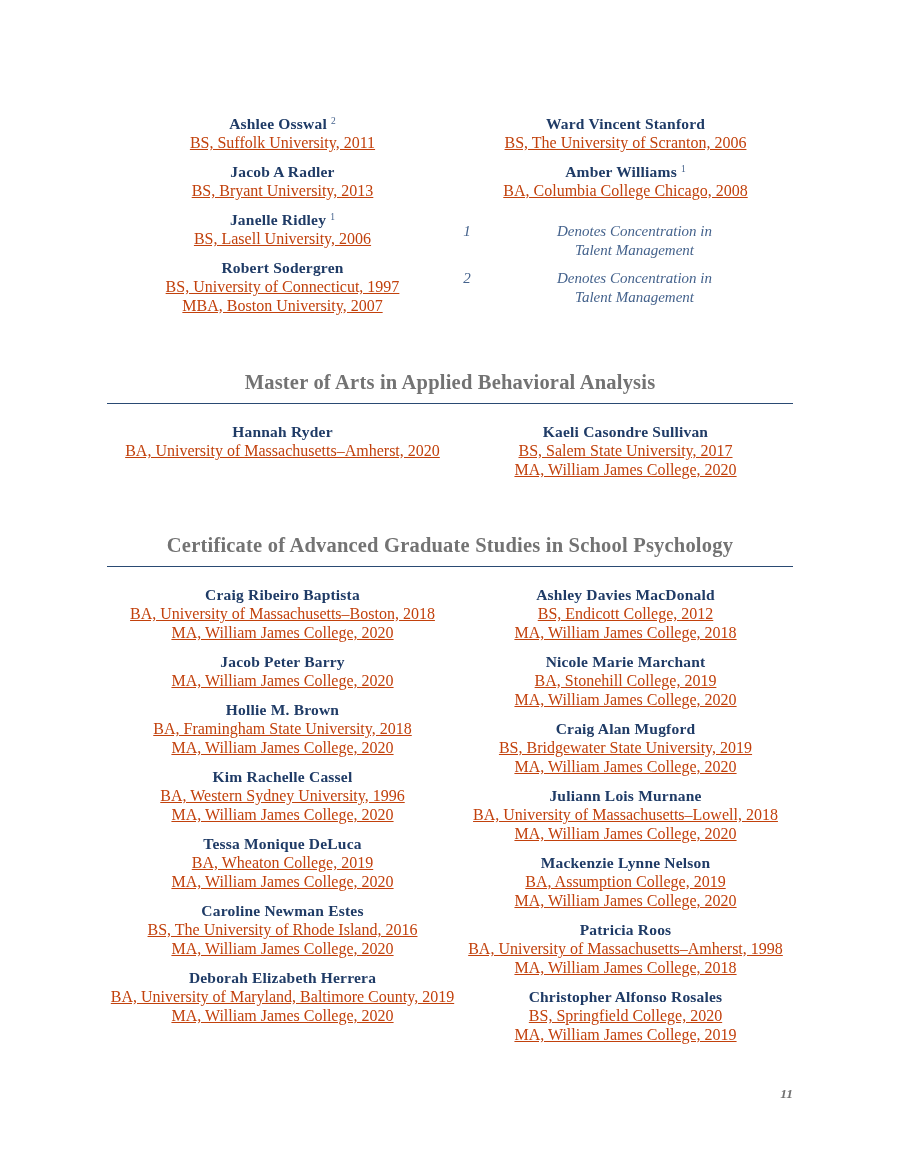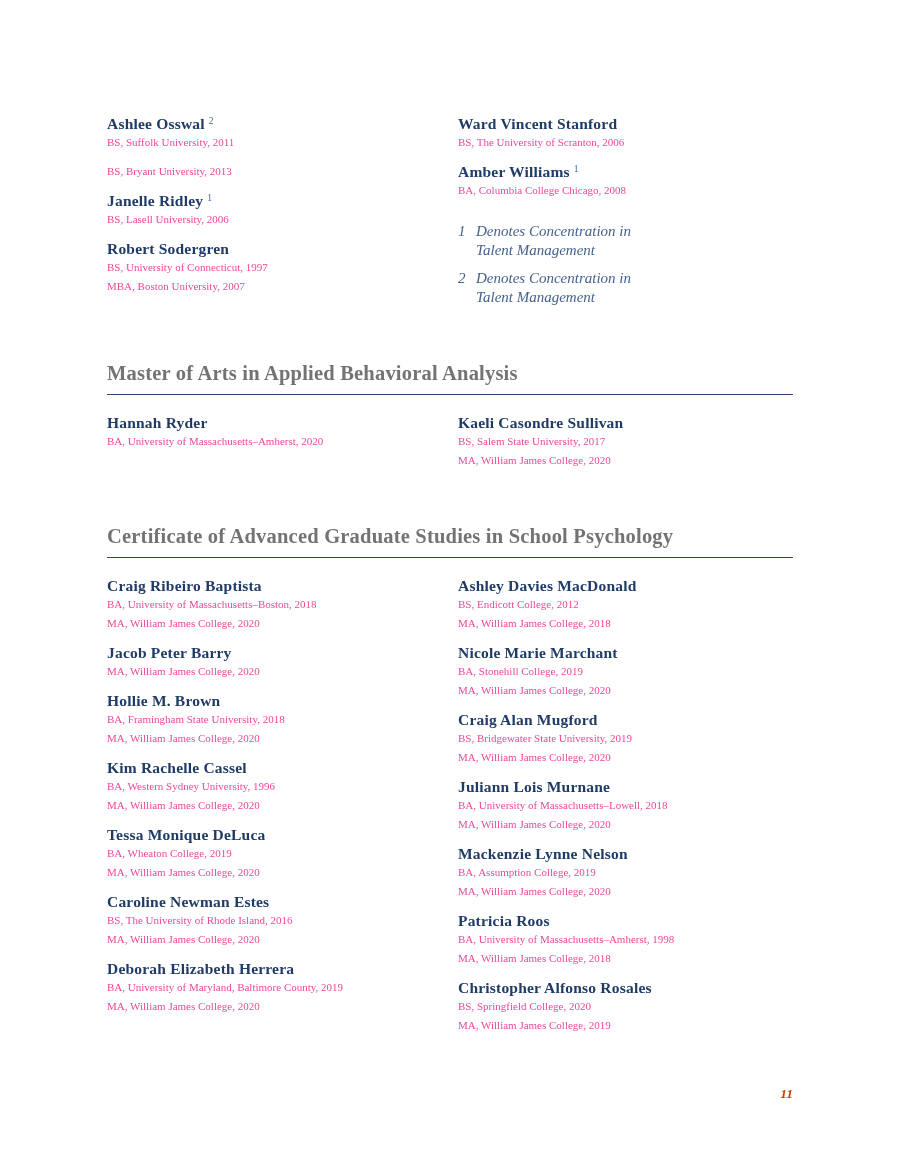--- a/index.html
+++ b/index.html
@@ -7,38 +7,40 @@
     position: relative;
     width: 900px;
     height: 1165px;
     margin: 0 auto;
     background: #ffffff;
     box-sizing: border-box;
     padding: 96px 107px 0 107px;
     font-family: "Liberation Serif", "DejaVu Serif", serif;
     color: #44628c;
     overflow: hidden;
+    text-align: center;
   }
   .two-col { display: flex; }
   .col { flex: none; }
   .col.left  { width: 351px; }
   .col.right { width: 335px; }
 
   .entry { margin-bottom: 10px; }
   .entry-name {
     font-weight: bold;
     color: #1f3b66;
     font-size: 15.5px;
     line-height: 19px;
     letter-spacing: 0.2px;
   }
   .entry-degree {
-    font-size: 11px;
+    font-size: 16px;
     line-height: 19px;
-    color: #ec4899;
+    color: #c2410c;
+    text-decoration: underline;
   }
   sup.fn-ref {
     font-size: 9.5px;
     margin-left: 4px;
     color: #44628c;
     font-weight: normal;
     vertical-align: 5px;
     line-height: 0;
   }
 
@@ -71,36 +73,37 @@
   }
   .doc-section .two-col { margin-top: 18px; }
 
   .page-number {
     position: absolute;
     top: 1086px;
     right: 107px;
     font-size: 13.5px;
     font-style: italic;
     font-weight: bold;
-    color: #c2410c;
+    color: #737373;
   }
 </style>
 </head>
 <body>
 
 <div class="page">
 
   <section class="doc-section">
     <div class="two-col">
       <div class="col left">
           <div class="entry">
             <div class="entry-name">Ashlee Osswal<sup class="fn-ref">2</sup></div>
             <div class="entry-degree">BS, Suffolk University, 2011</div>
           </div>
           <div class="entry">
+            <div class="entry-name">Jacob A Radler</div>
             <div class="entry-degree">BS, Bryant University, 2013</div>
           </div>
           <div class="entry">
             <div class="entry-name">Janelle Ridley<sup class="fn-ref">1</sup></div>
             <div class="entry-degree">BS, Lasell University, 2006</div>
           </div>
           <div class="entry">
             <div class="entry-name">Robert Sodergren</div>
             <div class="entry-degree">BS, University of Connecticut, 1997</div>
             <div class="entry-degree">MBA, Boston University, 2007</div>

